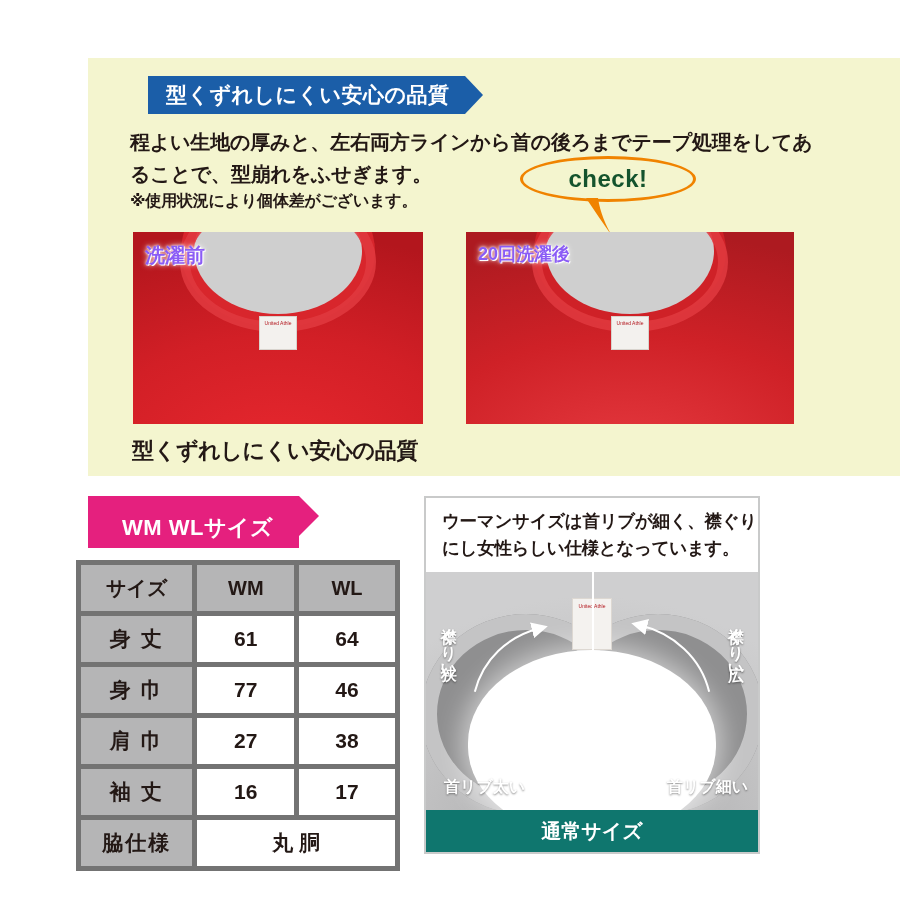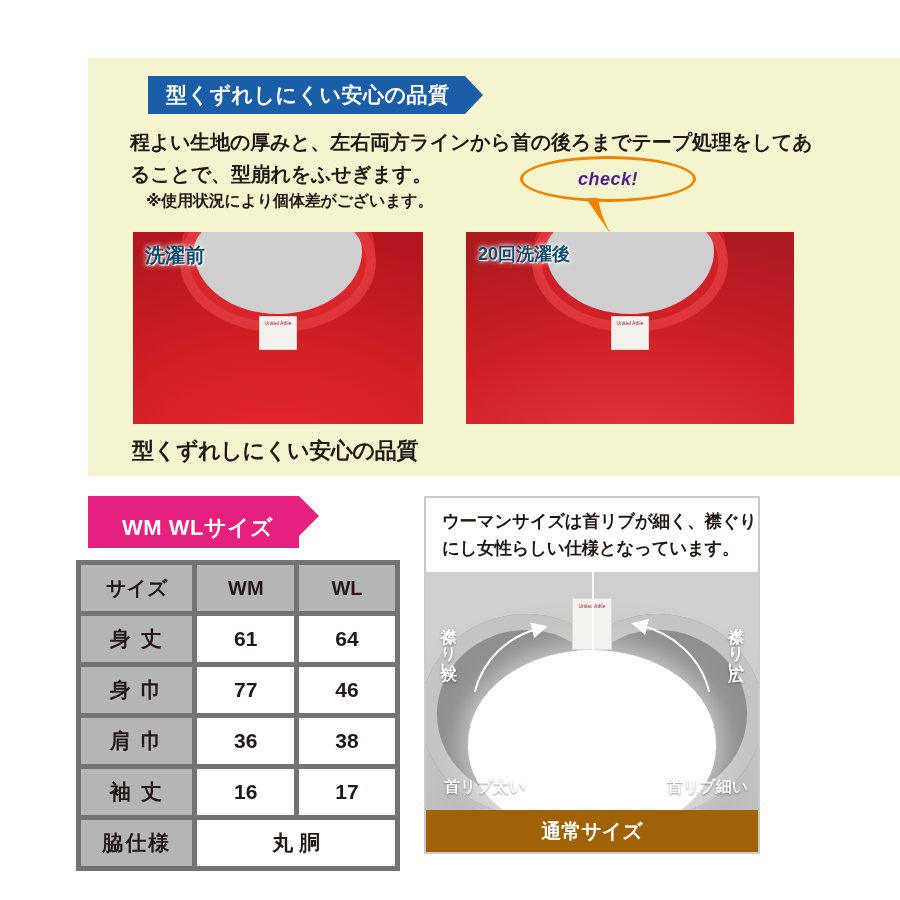--- a/index.html
+++ b/index.html
@@ -55,21 +55,21 @@
     left: 42px;
     top: 68px;
     width: 690px;
     font-size: 20px;
     line-height: 1.62;
     font-weight: bold;
     letter-spacing: -0.2px;
   }
   .note {
     position: absolute;
-    left: 58px;
+    left: 42px;
     top: 133px;
     font-size: 16px;
     font-weight: bold;
     letter-spacing: -0.2px;
   }
 
   
   .check-callout {
     position: absolute;
     left: 432px;
@@ -79,24 +79,23 @@
   }
   .check-bubble {
     position: absolute;
     inset: 0;
     border: 3px solid #f08300;
     border-radius: 50% / 50%;
     box-sizing: border-box;
     display: flex;
     align-items: center;
     justify-content: center;
-    color: #4c1d95;
-    font-size: 18px;
-    font-weight: bold;
-    font-style: italic;
+    color: #14532d;
+    font-size: 24px;
+    font-weight: bold;
     letter-spacing: 0.5px;
   }
   .check-tail {
     position: absolute;
     left: 62px;
     top: 40px;
     width: 34px;
     height: 42px;
   }
 
@@ -158,21 +157,21 @@
     line-height: 1.5;
     padding-top: 3px;
     box-sizing: border-box;
   }
   .photo-label {
     position: absolute;
     left: 12px;
     top: 10px;
     font-size: 20px;
     font-weight: bold;
-    color: #0c4a6e;
+    color: #8b5cf6;
     text-shadow: 0 0 3px #ffffff, 0 0 6px #ffffff, 1px 1px 0 #ffffff;
   }
   .photo-label.small { font-size: 18px; }
 
   .caption-quality {
     position: absolute;
     left: 44px;
     top: 378px;
     font-size: 22px;
     font-weight: bold;
@@ -330,21 +329,21 @@
   .bottom-tabs {
     position: absolute;
     left: 0;
     right: 0;
     bottom: 0;
     height: 42px;
     display: flex;
   }
   .tab-normal {
     flex: 1;
-    background: #a16207;
+    background: #0f766e;
     color: #ffffff;
     font-size: 20px;
     font-weight: bold;
     display: flex;
     align-items: center;
     justify-content: center;
   }
   .tab-wm {
     flex: 1;
     background: #e5207e;
@@ -417,21 +416,21 @@
       <td>61</td>
       <td>64</td>
     </tr>
     <tr>
       <td>身 巾</td>
       <td>77</td>
       <td>46</td>
     </tr>
     <tr>
       <td>肩 巾</td>
-      <td>36</td>
+      <td>27</td>
       <td>38</td>
     </tr>
     <tr>
       <td>袖 丈</td>
       <td>16</td>
       <td>17</td>
     </tr>
     <tr>
       <td>脇仕様</td>
       <td colspan="2">丸 胴</td>

